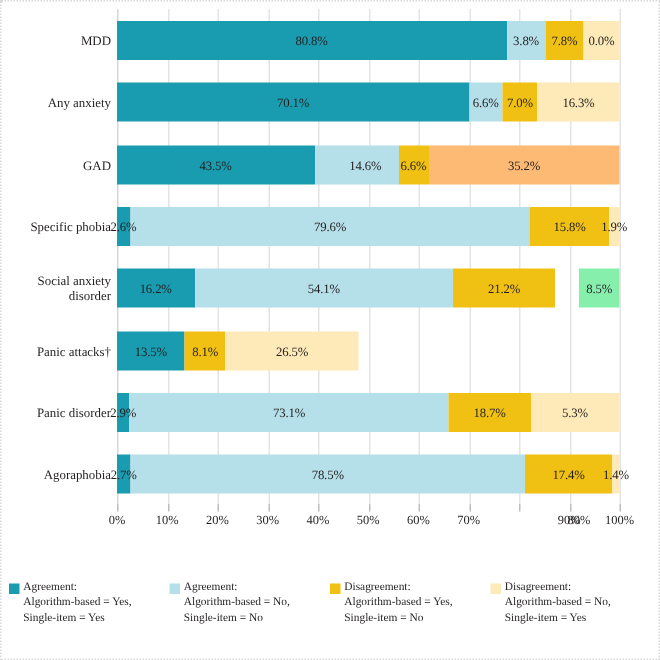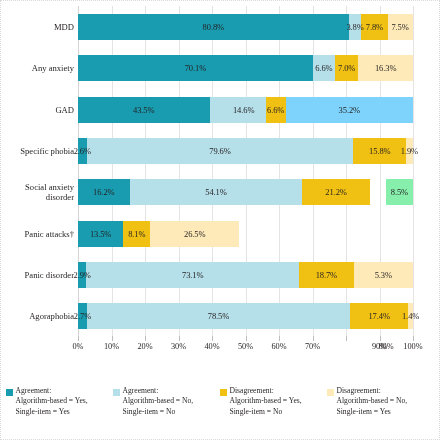--- a/index.html
+++ b/index.html
@@ -145,28 +145,28 @@
         <div class="gline" style="left: 234.5px;"></div>
         <div class="gline" style="left: 268px;"></div>
         <div class="gline" style="left: 301.5px;"></div>
         <div class="gline" style="left: 335px;"></div>
       </div>
     <div class="rows" id="rows">
         <div class="row" style="top: 8px;">
           <div class="seg" style="width: 270.68px; background: rgb(26, 156, 176);">
             <span>80.8%</span>
           </div>
-          <div class="seg tiny" style="width: 12.73px; background: rgb(181, 223, 233);">
+          <div class="seg tiny" style="width: 12.73px; background: rgb(181, 223, 233); padding-left: 14px;">
             <span>3.8%</span>
           </div>
           <div class="seg" style="width: 26.13px; background: rgb(240, 192, 19);">
             <span>7.8%</span>
           </div>
           <div class="seg" style="width: 25.125px; background: rgb(253, 234, 184);">
-            <span>7.5%</span>
+            <span>0.0%</span>
           </div>
         </div>
         <div class="row" style="top: 49.3px;">
           <div class="seg" style="width: 234.835px; background: rgb(26, 156, 176);">
             <span>70.1%</span>
           </div>
           <div class="seg" style="width: 22.11px; background: rgb(181, 223, 233);">
             <span>6.6%</span>
           </div>
           <div class="seg" style="width: 23.45px; background: rgb(240, 192, 19);">
@@ -179,21 +179,21 @@
         <div class="row" style="top: 90.6px;">
           <div class="seg" style="width: 145.725px; background: rgb(26, 156, 176);">
             <span>43.5%</span>
           </div>
           <div class="seg" style="width: 48.91px; background: rgb(181, 223, 233); padding-left: 12px;">
             <span>14.6%</span>
           </div>
           <div class="seg" style="width: 22.11px; background: rgb(240, 192, 19);">
             <span>6.6%</span>
           </div>
-          <div class="seg" style="width: 141px; background: #7dd3fc;">
+          <div class="seg" style="width: 141px; background: #fdba74;">
             <span>35.2%</span>
           </div>
         </div>
         <div class="row" style="top: 131.9px;">
           <div class="seg tiny" style="width: 8.71px; background: rgb(26, 156, 176);">
             <span>2.6%</span>
           </div>
           <div class="seg" style="width: 266.66px; background: rgb(181, 223, 233);">
             <span>79.6%</span>
           </div>

